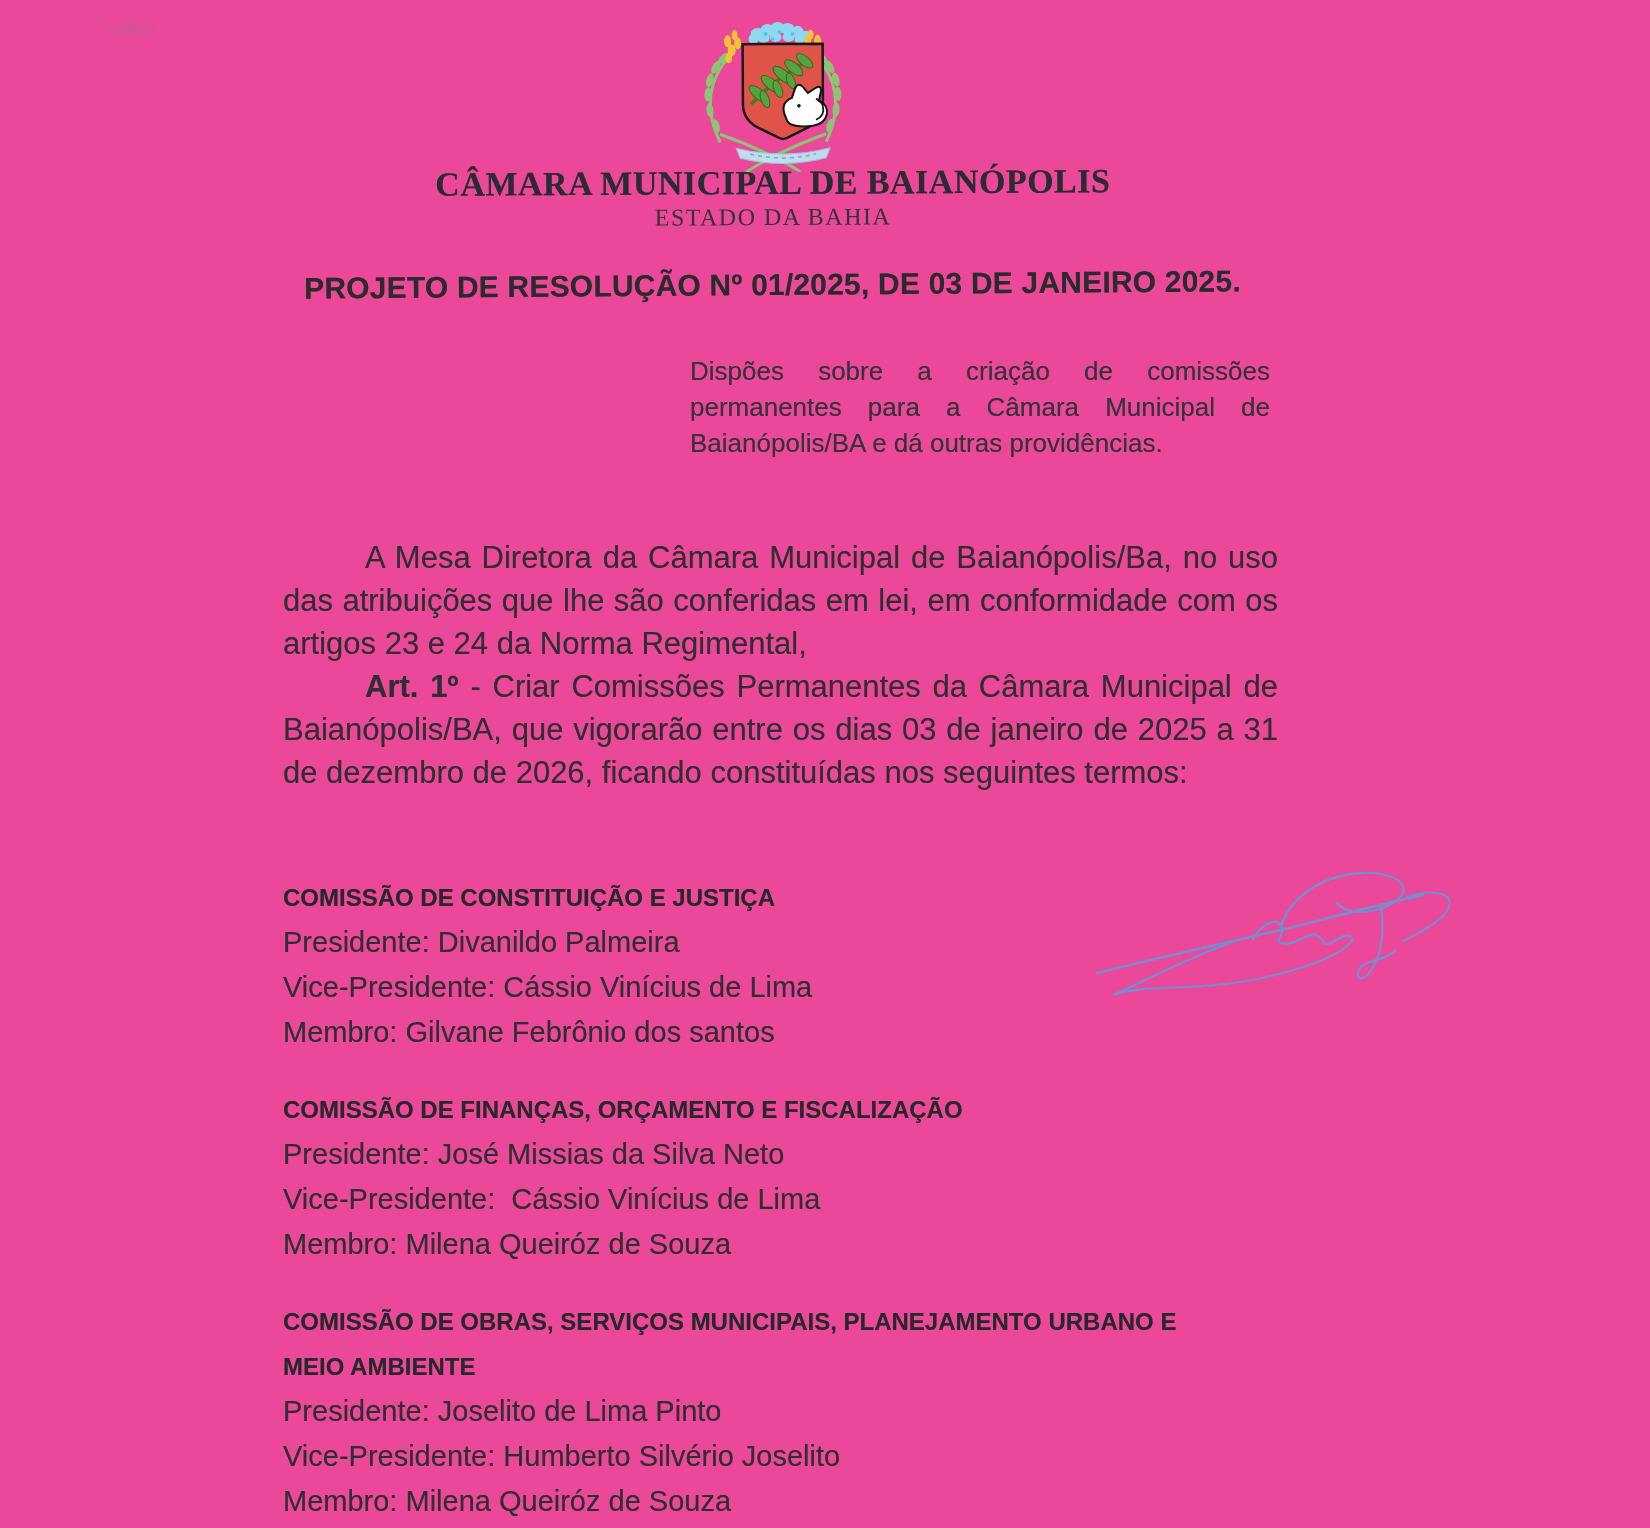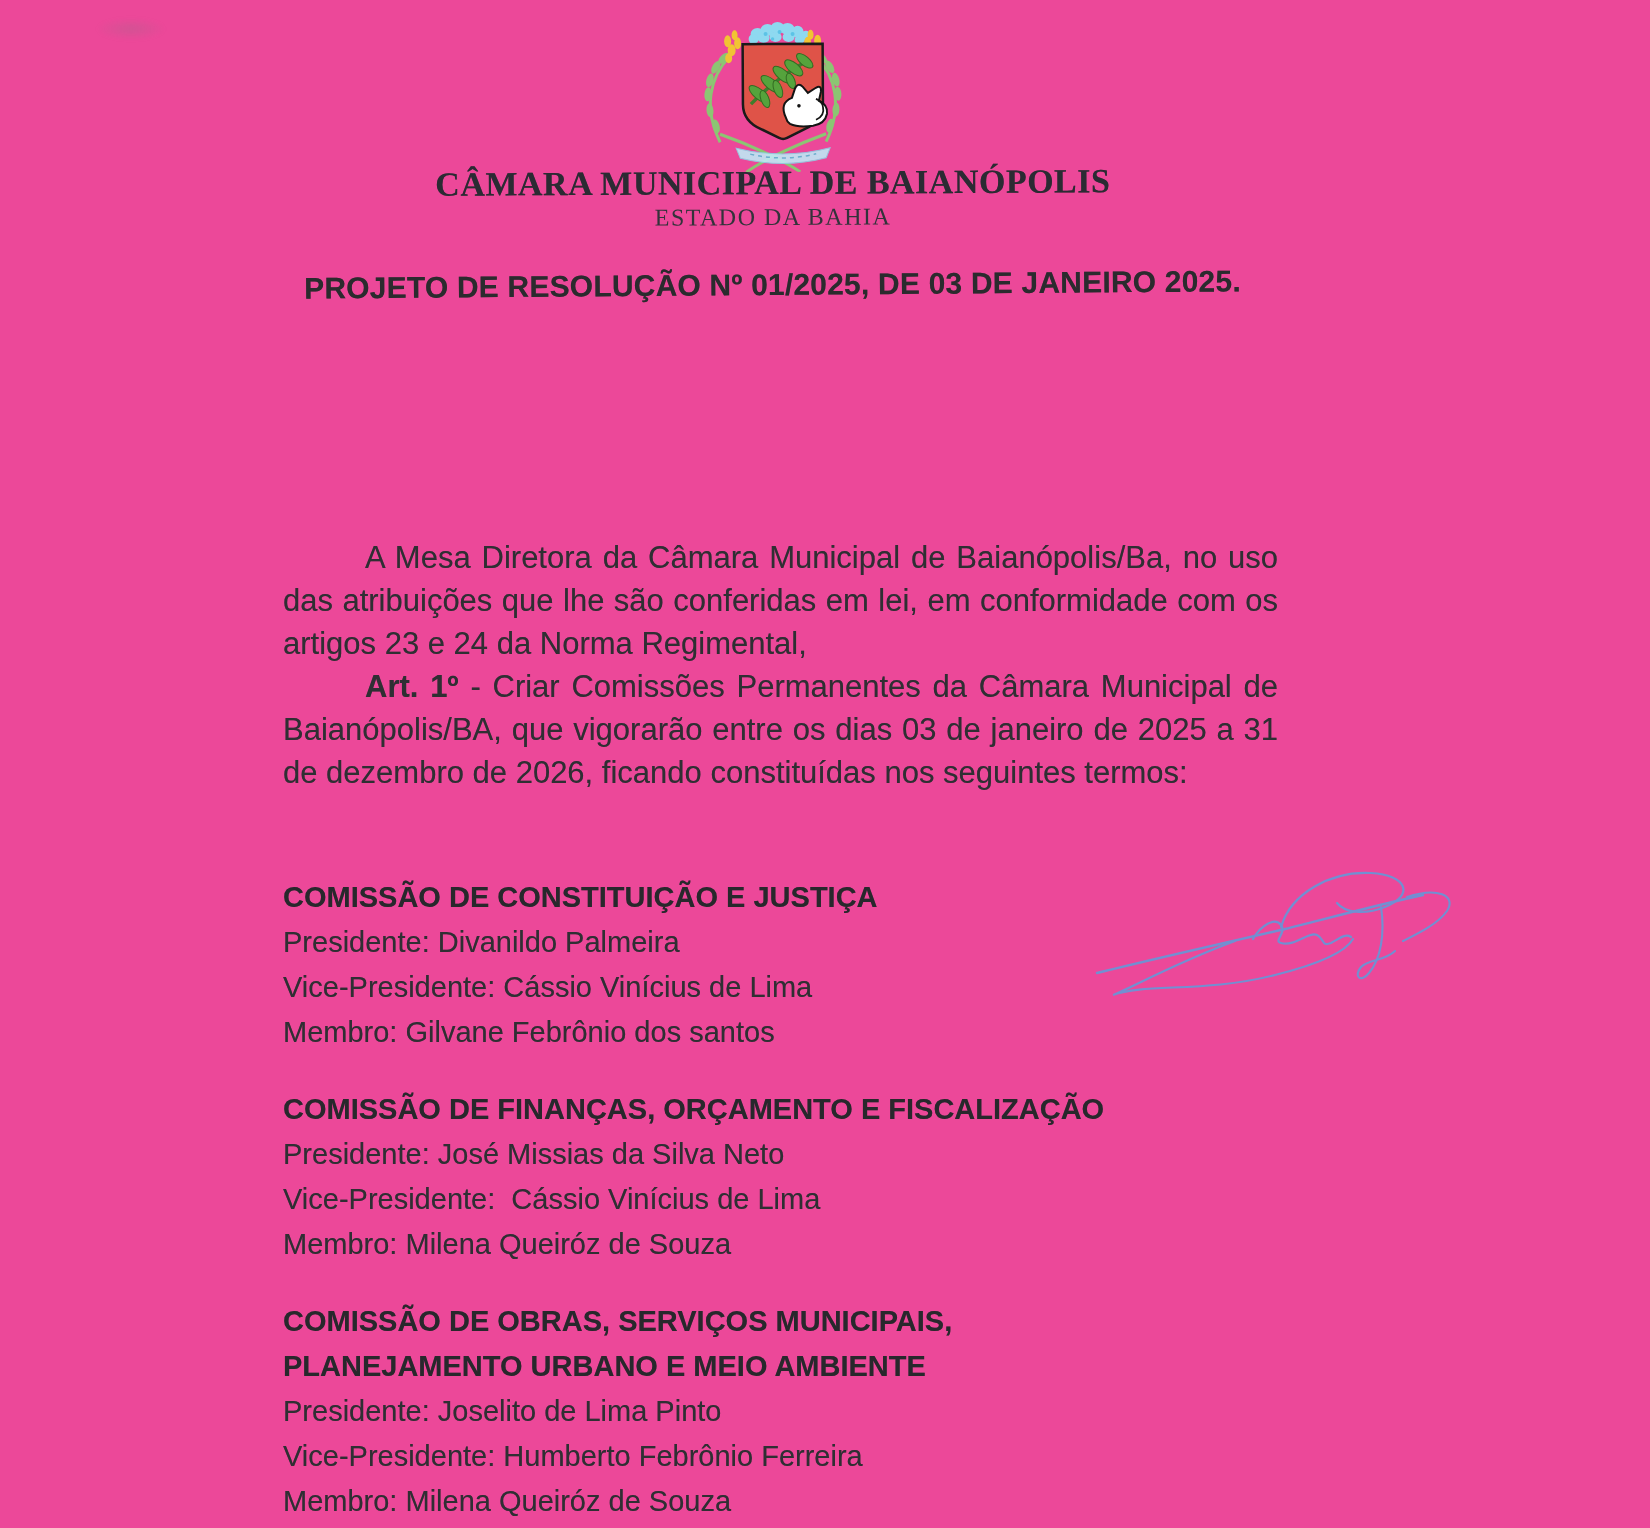--- a/index.html
+++ b/index.html
@@ -41,21 +41,21 @@
     text-shadow:0 0 .5px rgba(40,40,50,.45); }
   .body-text p { margin:0; }
   .indent { text-indent:82px; }
   .b { font-weight:bold; }
 
   
   .commissions { position:absolute; top:875px; left:283px; width:995px;
     font-size:29px; line-height:45px; color:#2f2f33;
     text-shadow:0 0 .5px rgba(40,40,50,.45); }
   .commission { margin-bottom:32px; }
-  .commission h3 { margin:0; font-size:29px; font-weight:bold; max-width:900px;
+  .commission h3 { margin:0; font-size:24px; font-weight:bold; max-width:900px;
     color:#28282c; line-height:45px; }
   .member-line { white-space:pre-wrap; }
 
   
   .signature { position:absolute; left:1085px; top:843px; width:395px; height:175px; }
 </style>
 </head>
 <body>
 
 <div class="page">
@@ -143,20 +143,21 @@
         <path d="M78,126 Q125,138 172,126 L168,136 Q125,147 82,136 Z" stroke="#8fd0e4" stroke-width="1" opacity=".9" fill="#bfe9f6"></path>
         <path d="M92,132 Q125,140 158,132" fill="none" stroke="#4f9fc4" stroke-width="1.5" stroke-dasharray="4,4" opacity=".75"></path>
       </g>
     </svg>
     <div class="org-name">CÂMARA MUNICIPAL DE BAIANÓPOLIS</div>
     <div class="state-name">ESTADO DA BAHIA</div>
   </div>
 
   <div class="doc-title">PROJETO DE RESOLUÇÃO Nº 01/2025, DE 03 DE JANEIRO 2025.</div>
 
+  <div class="ementa">Dispões sobre a criação de comissões permanentes para a Câmara Municipal de Baianópolis/BA e dá outras providências.</div>
 
   <div class="body-text">
     <p class="indent">A Mesa Diretora da Câmara Municipal de Baianópolis/Ba, no uso das atribuições que lhe são conferidas em lei, em conformidade com os artigos 23 e 24 da Norma Regimental,</p>
     <p class="indent"><span class="b">Art. 1º</span><span> - Criar Comissões Permanentes da Câmara Municipal de Baianópolis/BA, que vigorarão entre os dias 03 de janeiro de 2025 a 31 de dezembro de 2026, ficando constituídas nos seguintes termos:</span></p>
   </div>
 
   <div class="commissions">
     <div class="commission">
       <h3>COMISSÃO DE CONSTITUIÇÃO E JUSTIÇA</h3>
       <div class="member-line">Presidente: Divanildo Palmeira</div>
@@ -165,21 +166,21 @@
     </div>
     <div class="commission">
       <h3>COMISSÃO DE FINANÇAS, ORÇAMENTO E FISCALIZAÇÃO</h3>
       <div class="member-line">Presidente: José Missias da Silva Neto</div>
       <div class="member-line">Vice-Presidente:  Cássio Vinícius de Lima</div>
       <div class="member-line">Membro: Milena Queiróz de Souza</div>
     </div>
     <div class="commission">
       <h3>COMISSÃO DE OBRAS, SERVIÇOS MUNICIPAIS, PLANEJAMENTO URBANO E MEIO AMBIENTE</h3>
       <div class="member-line">Presidente: Joselito de Lima Pinto</div>
-      <div class="member-line">Vice-Presidente: Humberto Febrônio Ferreira</div>
+      <div class="member-line">Vice-Presidente: Humberto Silvério Joselito</div>
       <div class="member-line">Membro: Milena Queiróz de Souza</div>
     </div>
   </div>
 
   <svg class="signature" viewBox="0 0 395 175" fill="none" stroke-linecap="round" opacity=".95">
     <path d="M12,130 C60,118 130,102 200,86 C240,76 300,60 338,52" stroke-width="2.4" stroke="#6b94d6"></path>
     <path d="M150,98 C90,120 40,148 28,152 C60,140 120,150 190,132 C230,122 260,110 268,96" stroke-width="2.1" stroke="#6b94d6"></path>
     <path d="M168,96 C176,82 190,74 196,82 C202,90 188,98 196,100 C210,104 224,88 232,92 C240,96 236,104 246,100 C254,96 260,90 266,94" stroke-width="2.2" stroke="#6b94d6"></path>
     <path d="M196,84 C206,50 246,28 286,30 C322,32 330,52 300,64 C280,72 260,70 252,60" stroke-width="2.2" stroke="#6b94d6"></path>
     <path d="M296,64 C300,90 296,116 284,130 C276,140 268,134 276,124 C284,116 300,118 310,108" stroke-width="2.1" stroke="#6b94d6"></path>

